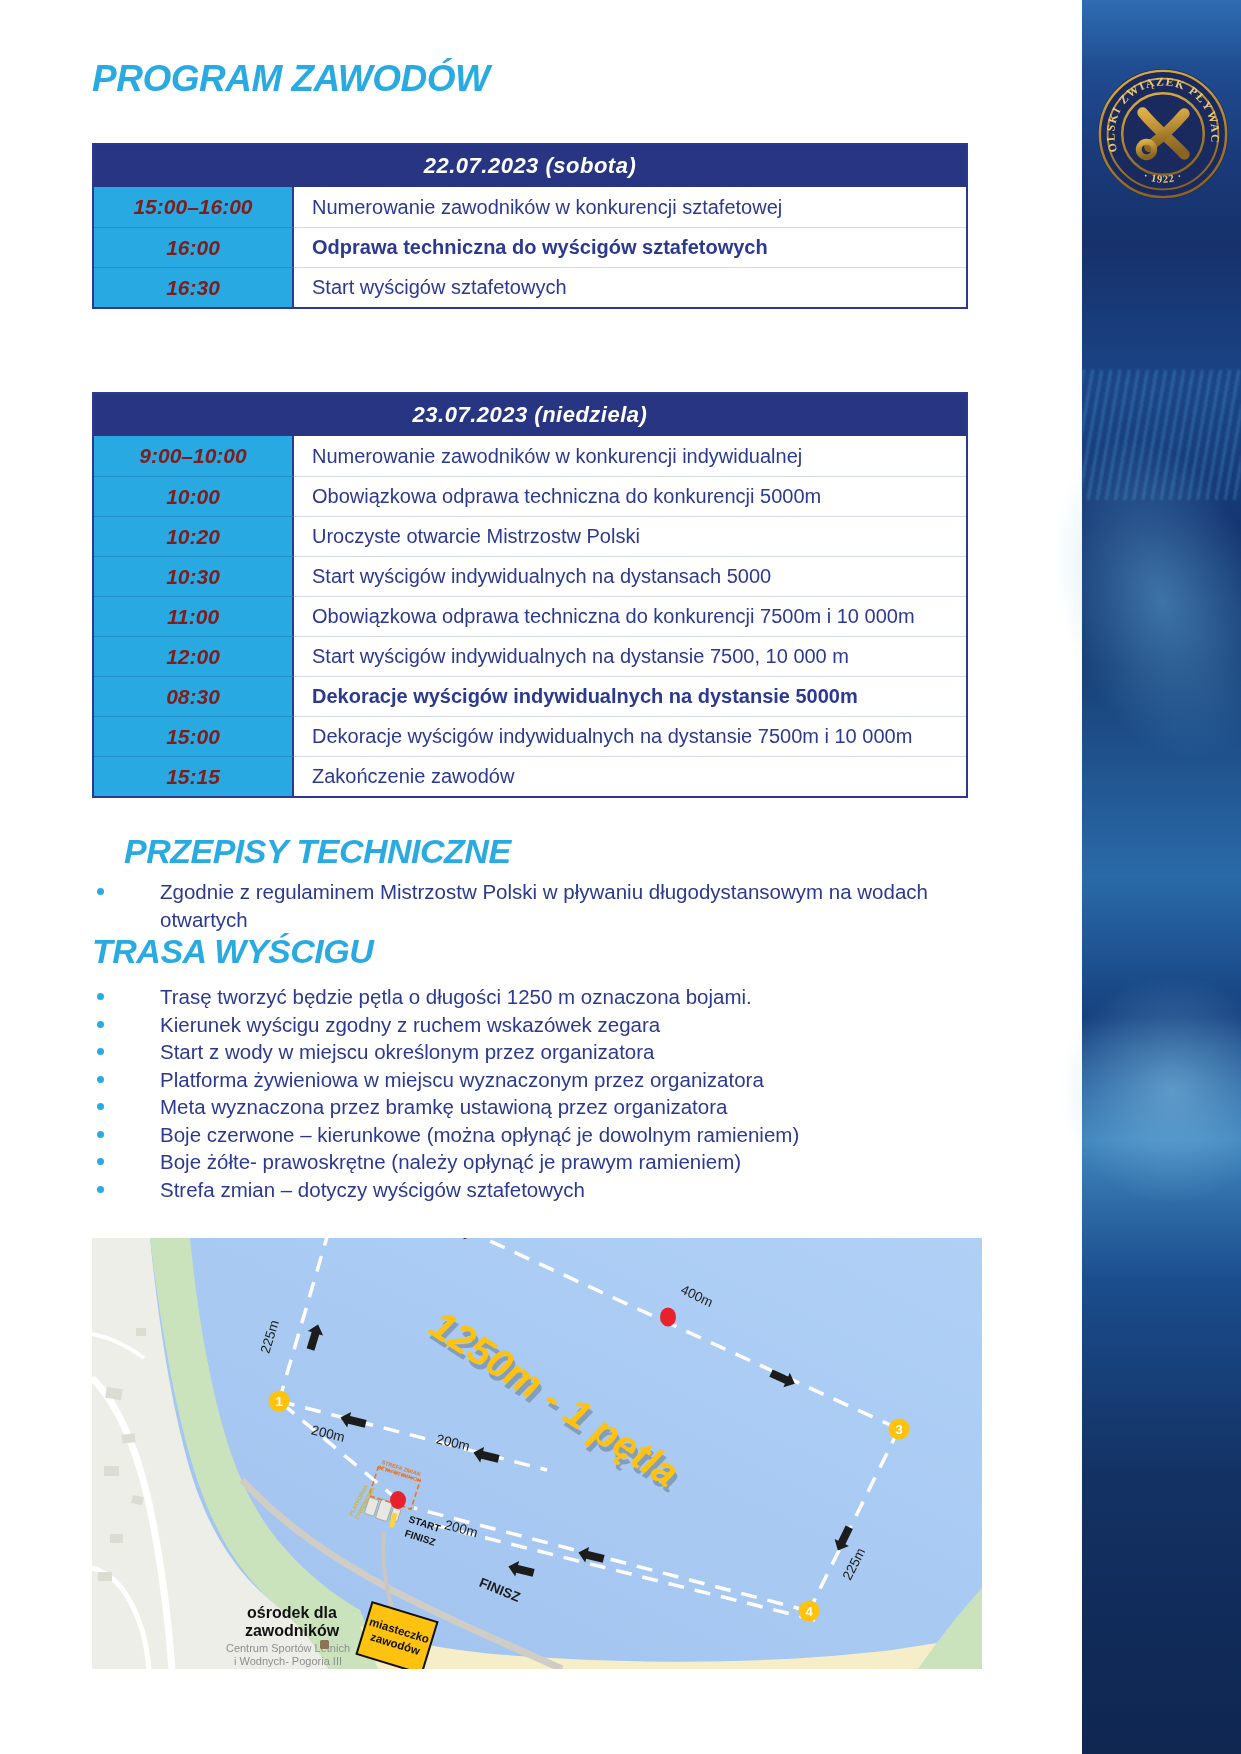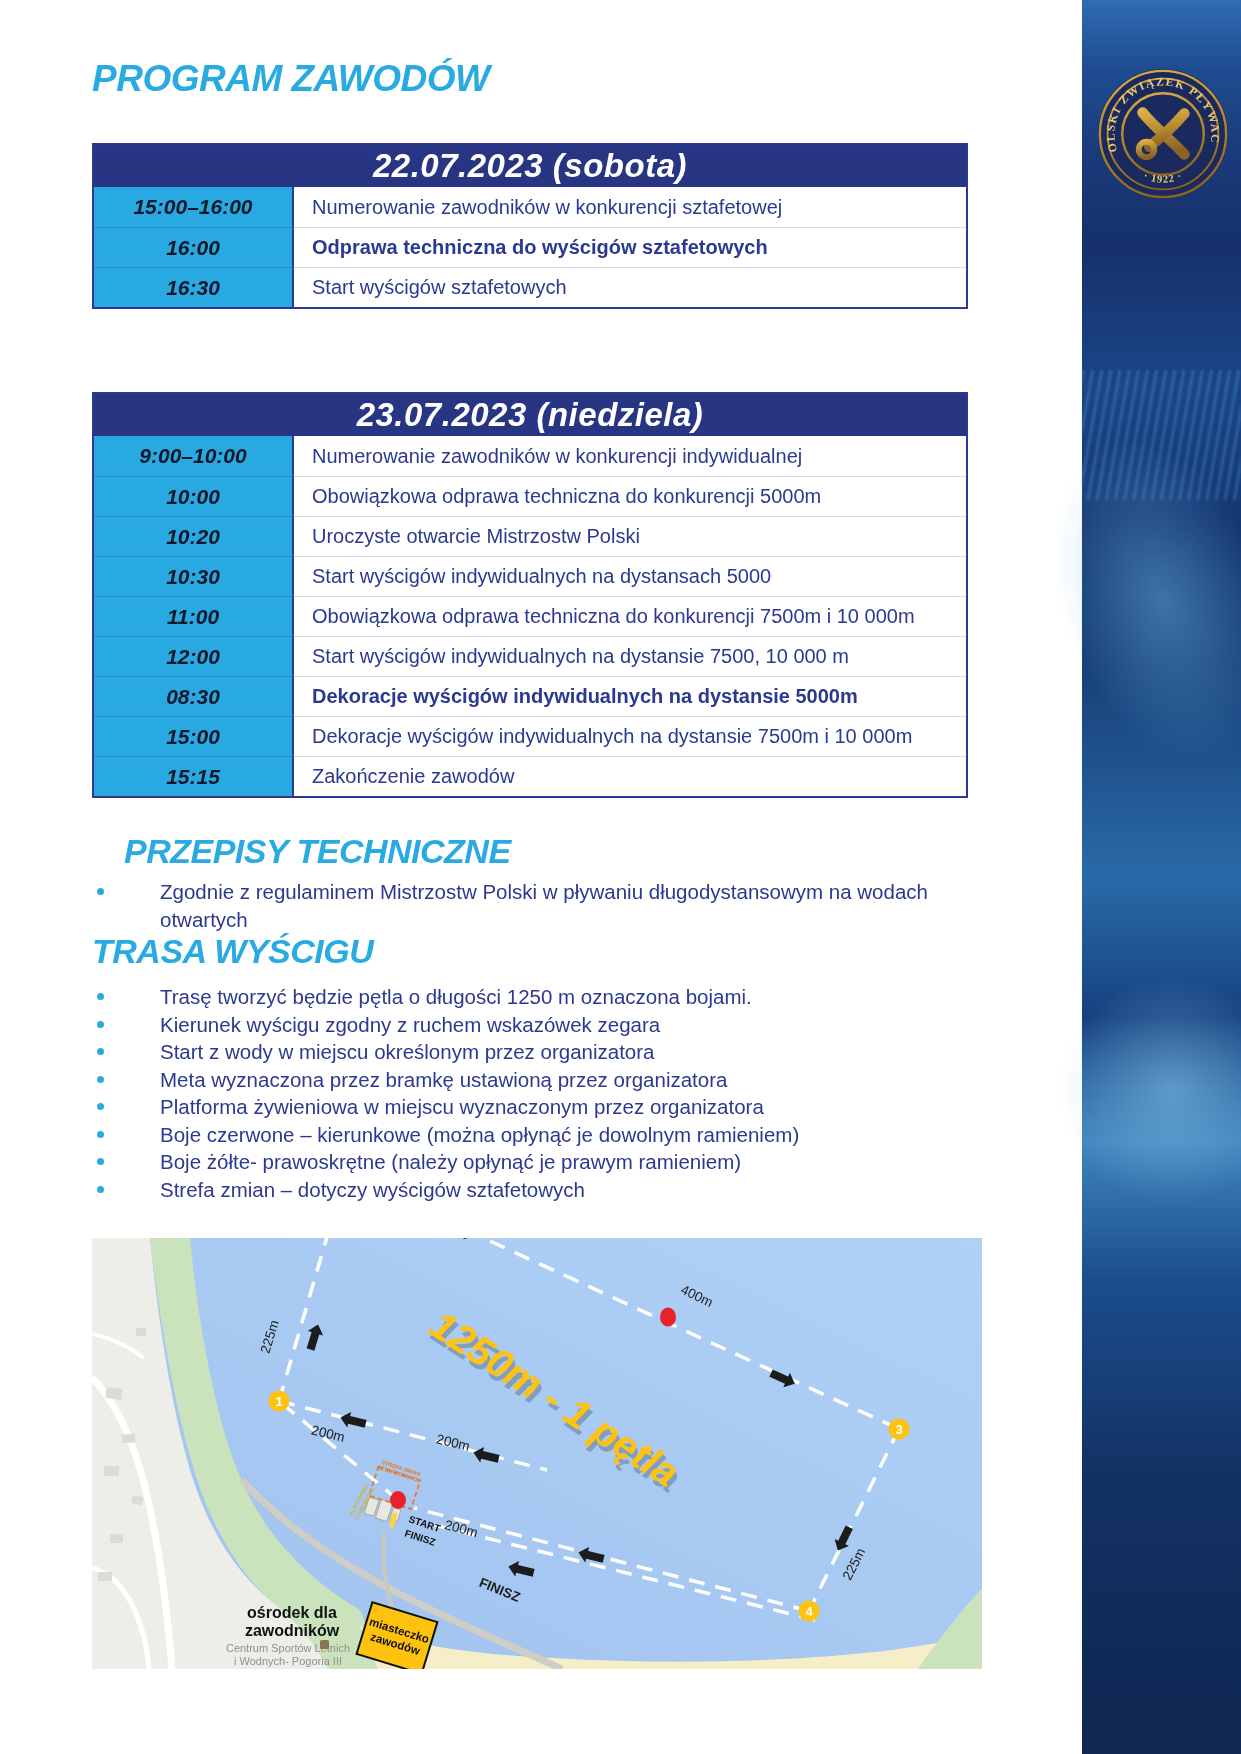--- a/index.html
+++ b/index.html
@@ -26,23 +26,23 @@
   
   .h1,.h2{position:absolute;left:92px;color:#29ABE2;font-style:italic;font-weight:800;
     letter-spacing:-.5px;white-space:nowrap;}
   .h1{top:58px;font-size:37px;}
   .h2{font-size:34px;}
 
   
   .sched{position:absolute;left:92px;width:876px;border:2px solid #2B3990;box-sizing:border-box;
          background:#fff;}
   .sched .hdr{background:#283583;color:#fff;text-align:center;font-style:italic;font-weight:800;
-        font-size:33px;height:42px;line-height:42px;letter-spacing:.5px;}
+        font-size:22px;height:42px;line-height:42px;letter-spacing:.5px;}
   .sched .row{display:flex;height:40px;}
-  .sched .t{width:200px;background:#29A9E1;color:#0f172a;font-style:italic;font-weight:800;
+  .sched .t{width:200px;background:#29A9E1;color:#7f1d1d;font-style:italic;font-weight:800;
         font-size:21px;display:flex;align-items:center;justify-content:center;
         border-right:2px solid #2B3990;box-sizing:border-box;}
   .sched .row + .row .t{border-top:1px solid rgba(9,50,120,.22);}
   .sched .d{flex:1;color:#2B3990;font-size:20px;display:flex;align-items:center;
         padding-left:18px;box-sizing:border-box;}
   .sched .row + .row .d{border-top:1px solid #D7DAE8;}
   .sched .row.bold .d{font-weight:700;}
 
   
   .bullets{position:absolute;left:92px;width:880px;}
@@ -170,25 +170,25 @@
     <div class="li">
         <span class="dot"></span>
         <span>Kierunek wyścigu zgodny z ruchem wskazówek zegara</span>
       </div>
     <div class="li">
         <span class="dot"></span>
         <span>Start z wody w miejscu określonym przez organizatora</span>
       </div>
     <div class="li">
         <span class="dot"></span>
+        <span>Platforma żywieniowa w miejscu wyznaczonym przez organizatora</span>
+      </div>
+    <div class="li">
+        <span class="dot"></span>
         <span>Meta wyznaczona przez bramkę ustawioną przez organizatora</span>
-      </div>
-    <div class="li">
-        <span class="dot"></span>
-        <span>Platforma żywieniowa w miejscu wyznaczonym przez organizatora</span>
       </div>
     <div class="li">
         <span class="dot"></span>
         <span>Boje czerwone – kierunkowe (można opłynąć je dowolnym ramieniem)</span>
       </div>
     <div class="li">
         <span class="dot"></span>
         <span>Boje żółte- prawoskrętne (należy opłynąć je prawym ramieniem)</span>
       </div>
     <div class="li">

